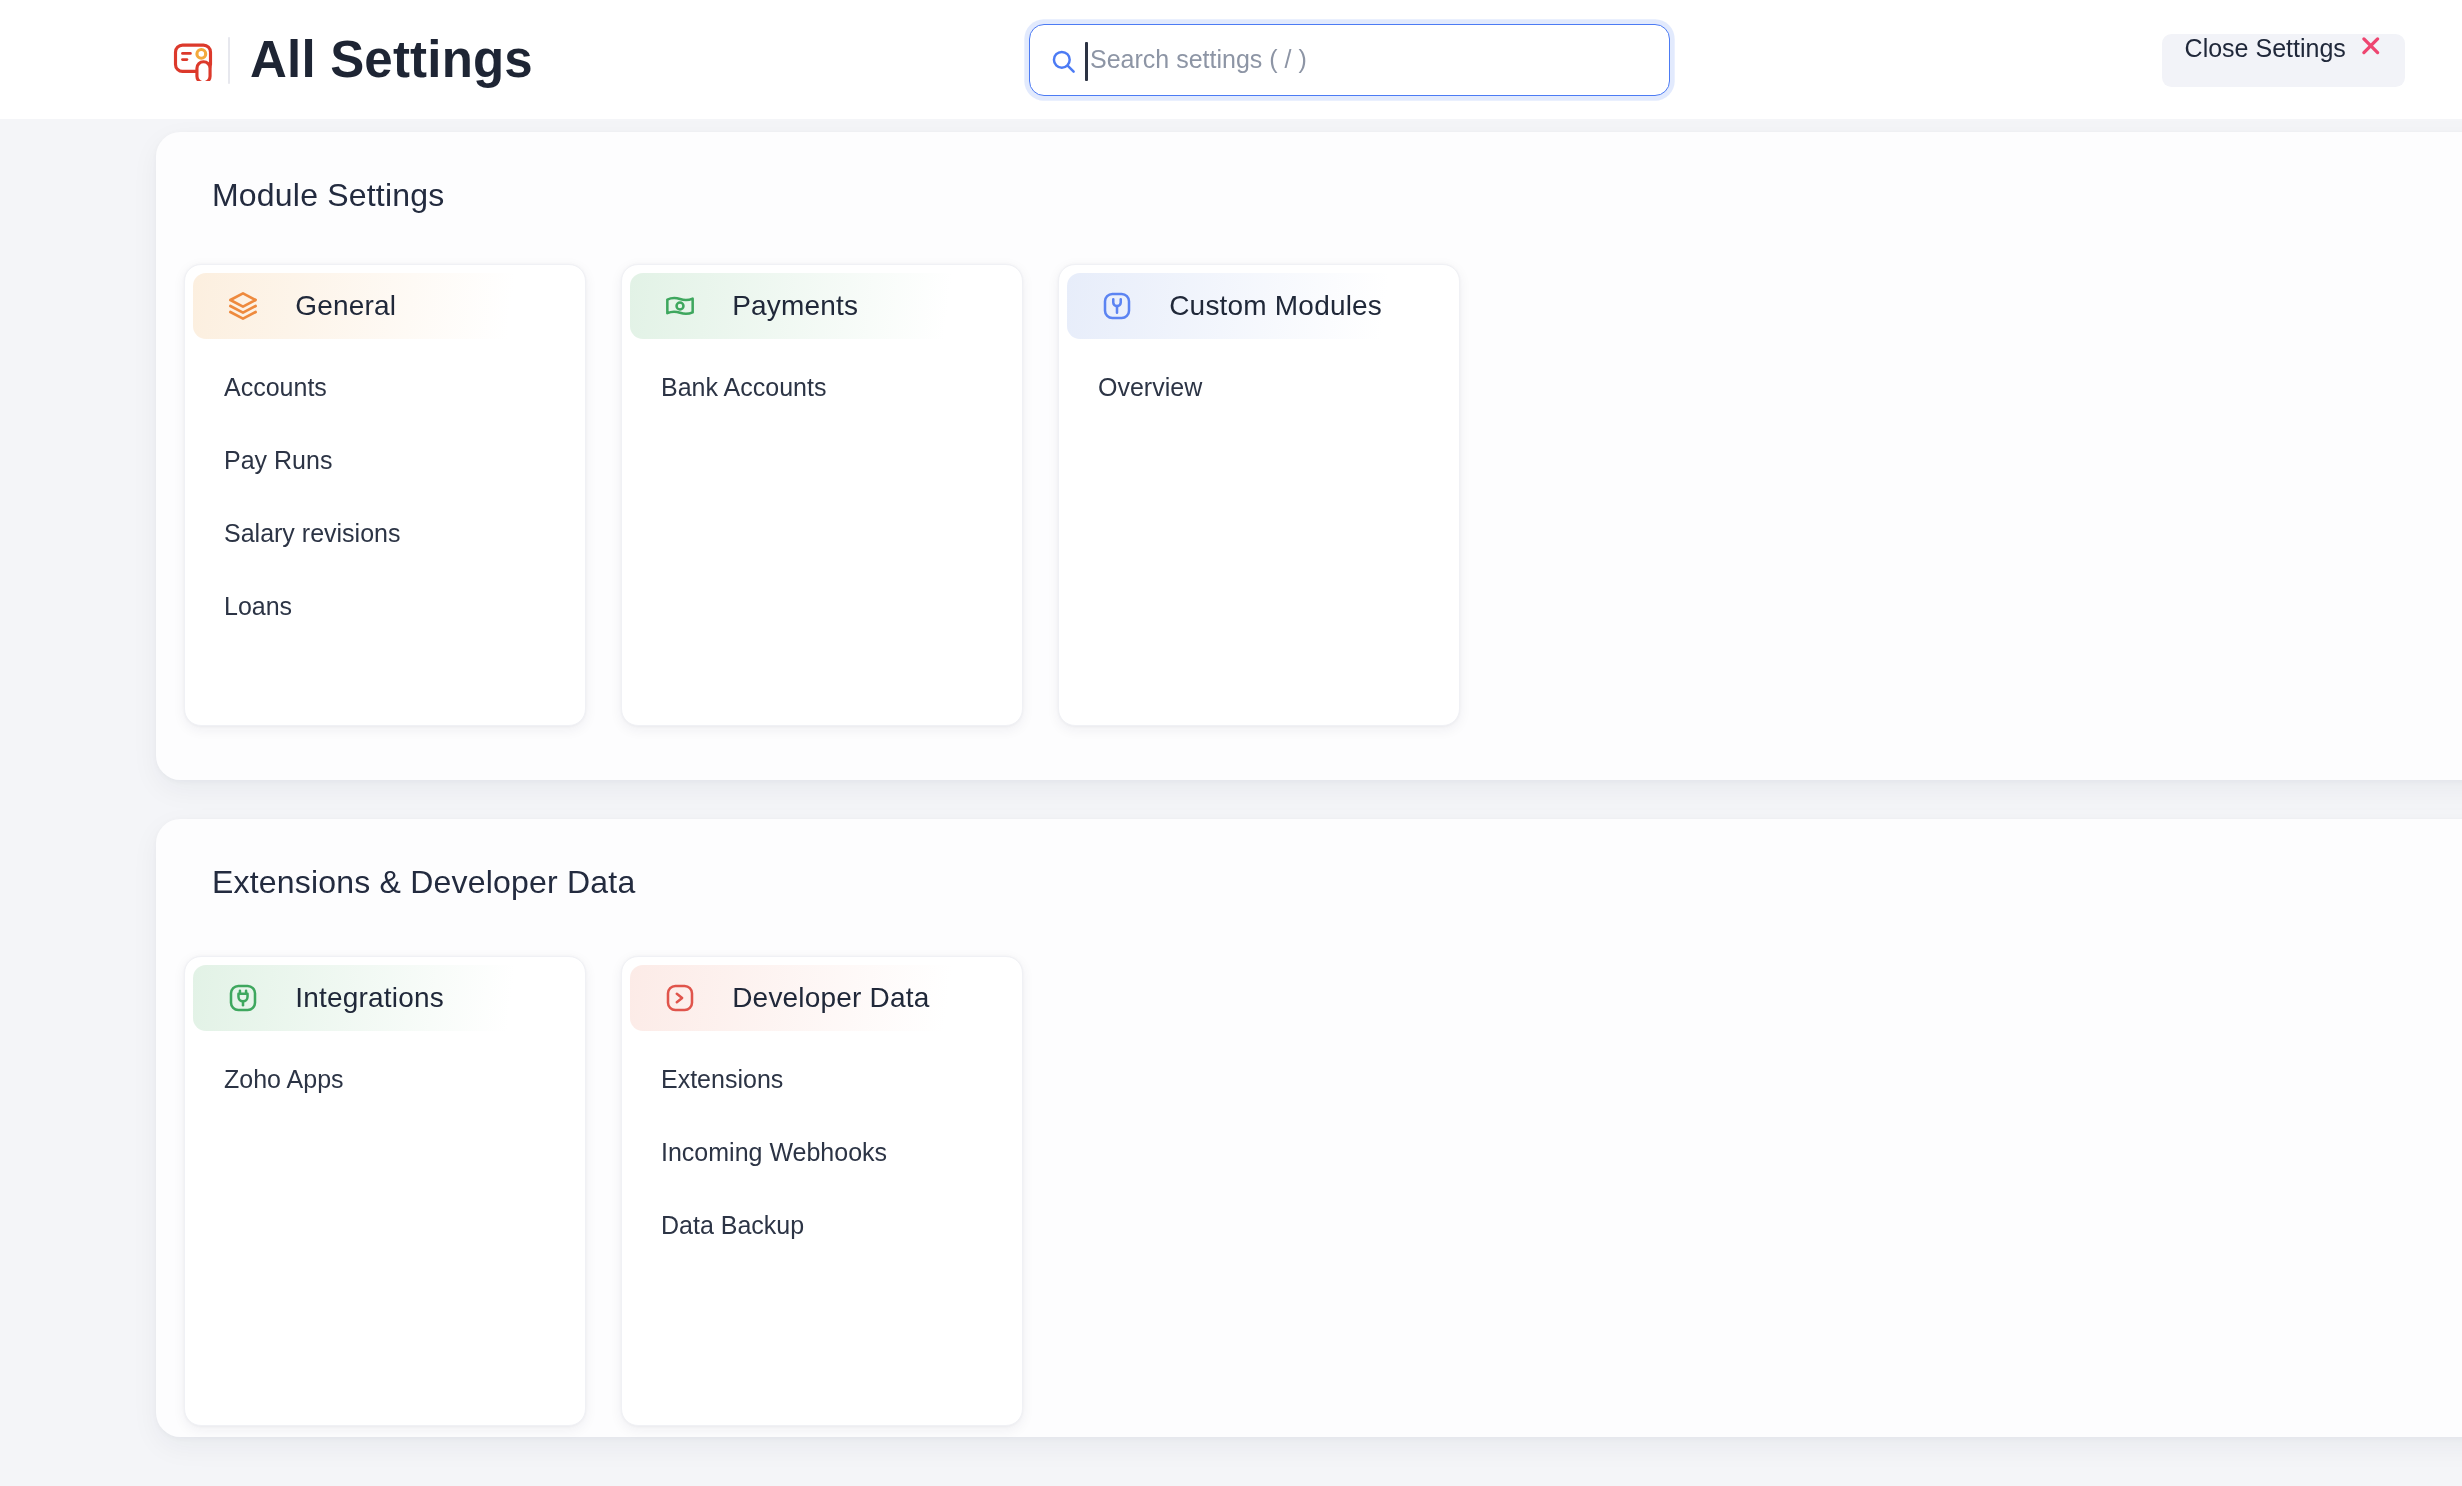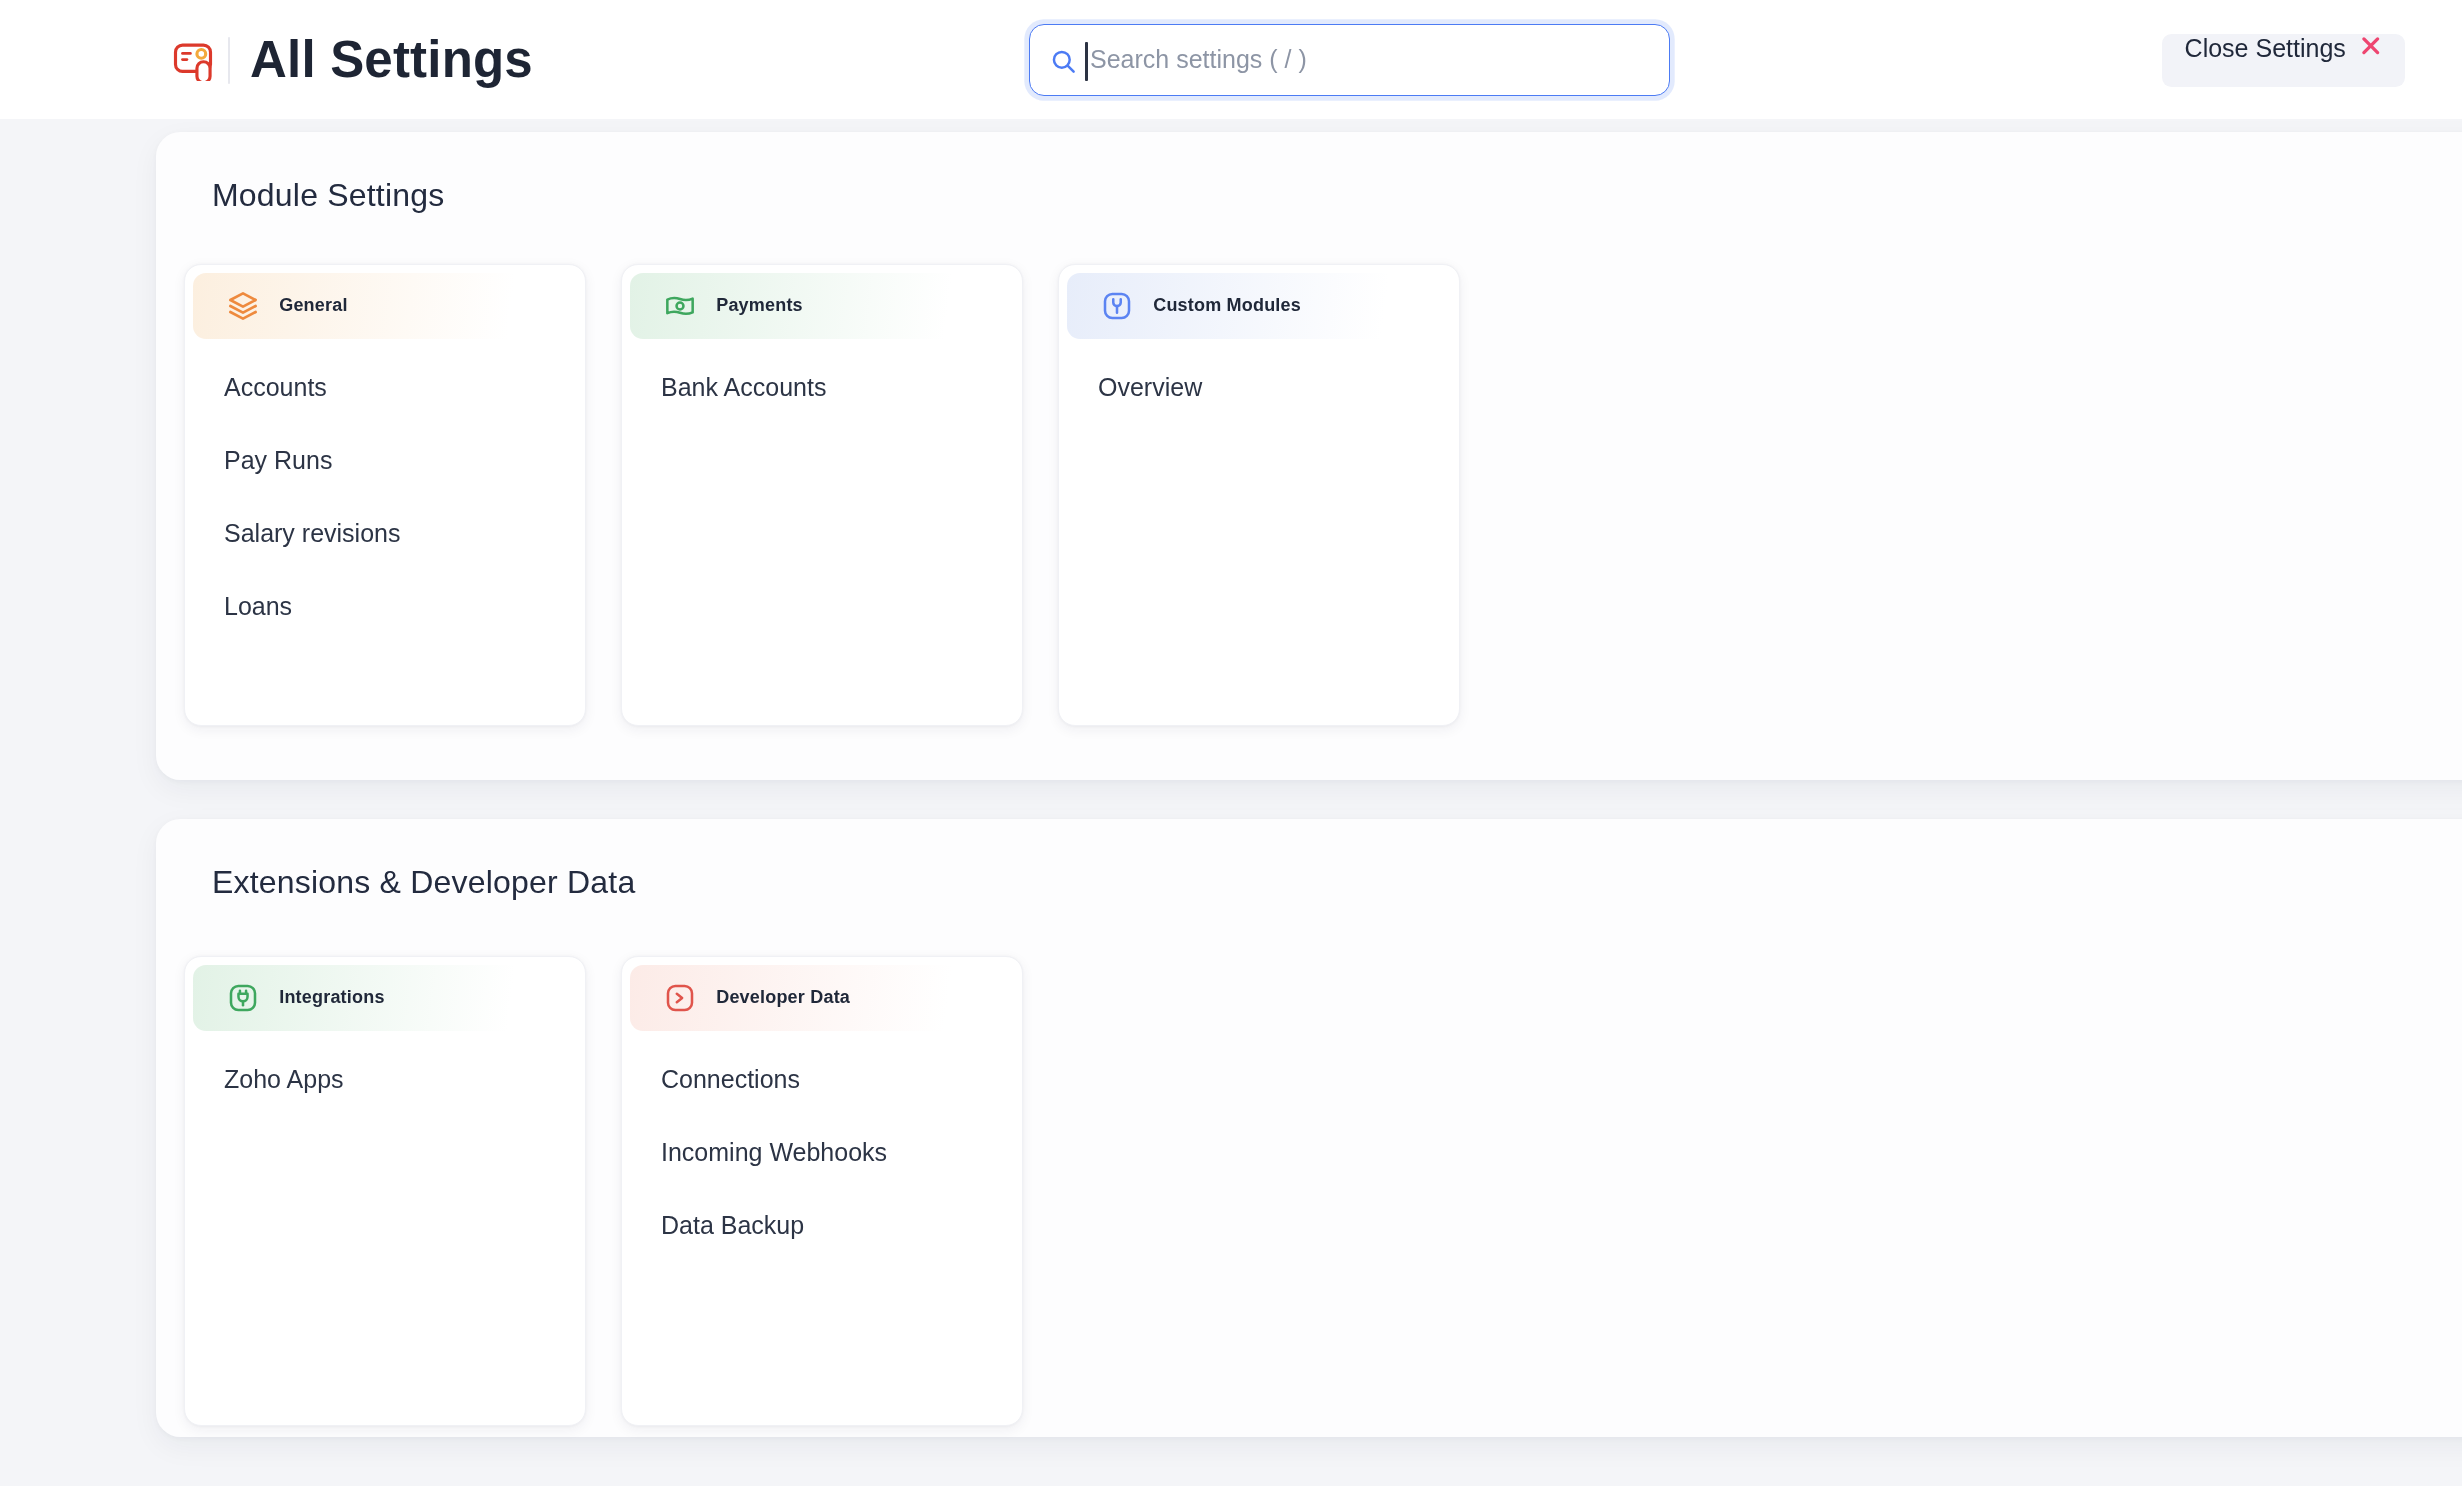--- a/index.html
+++ b/index.html
@@ -86,21 +86,21 @@
     box-shadow:0 3.8px 13px rgba(28,34,60,0.06), 0 0.9px 2.8px rgba(28,34,60,0.04);
   }
   #panels section:nth-child(2) .card { height:470px; }
   .card-band {
     position:absolute; left:7.5px; right:7.5px; top:7.5px; height:66px;
     border-radius:13px;
     display:flex; align-items:center; padding-left:34px; gap:20.7px;
   }
   .card-icon { width:32px; height:32px; flex:0 0 auto; }
   .card-icon svg { width:100%; height:100%; display:block; }
-  .card-title { font-size:18px; font-weight:700; color:#202839; letter-spacing:0.2px; }
+  .card-title { font-size:28px; font-weight:400; color:#202839; letter-spacing:0.2px;margin-left:16px; }
   .card-items { position:absolute; left:39px; right:19px; top:86px; }
   .card-item {
     height:73px; display:flex; align-items:center;
     font-size:25px; color:#2c3445; cursor:pointer;
   }
 </style>
 </head>
 <body>
 
 <header class="topbar">
@@ -217,21 +217,21 @@
           <div class="card-band" style="background: linear-gradient(97deg, rgb(252, 235, 231) 0%, rgba(255, 255, 255, 0) 82%);">
             <span class="card-icon" style="color: rgb(224, 84, 75);">
               <svg viewBox="0 0 24 24" fill="none" stroke="currentColor" stroke-width="1.9" stroke-linecap="round" stroke-linejoin="round">
                 <rect x="3" y="3" width="18" height="18" rx="5.5"></rect>
                 <polyline points="9.6 8.8 13.6 12 9.6 15.2"></polyline>
               </svg>
             </span>
             <span class="card-title">Developer Data</span>
           </div>
           <div class="card-items">
-            <div class="card-item">Connections</div>
+            <div class="card-item">Extensions</div>
             <div class="card-item">Incoming Webhooks</div>
             <div class="card-item">Data Backup</div>
           </div>
         </div>
       </div>
     </section>
   </main>
 
 
 </body></html>

